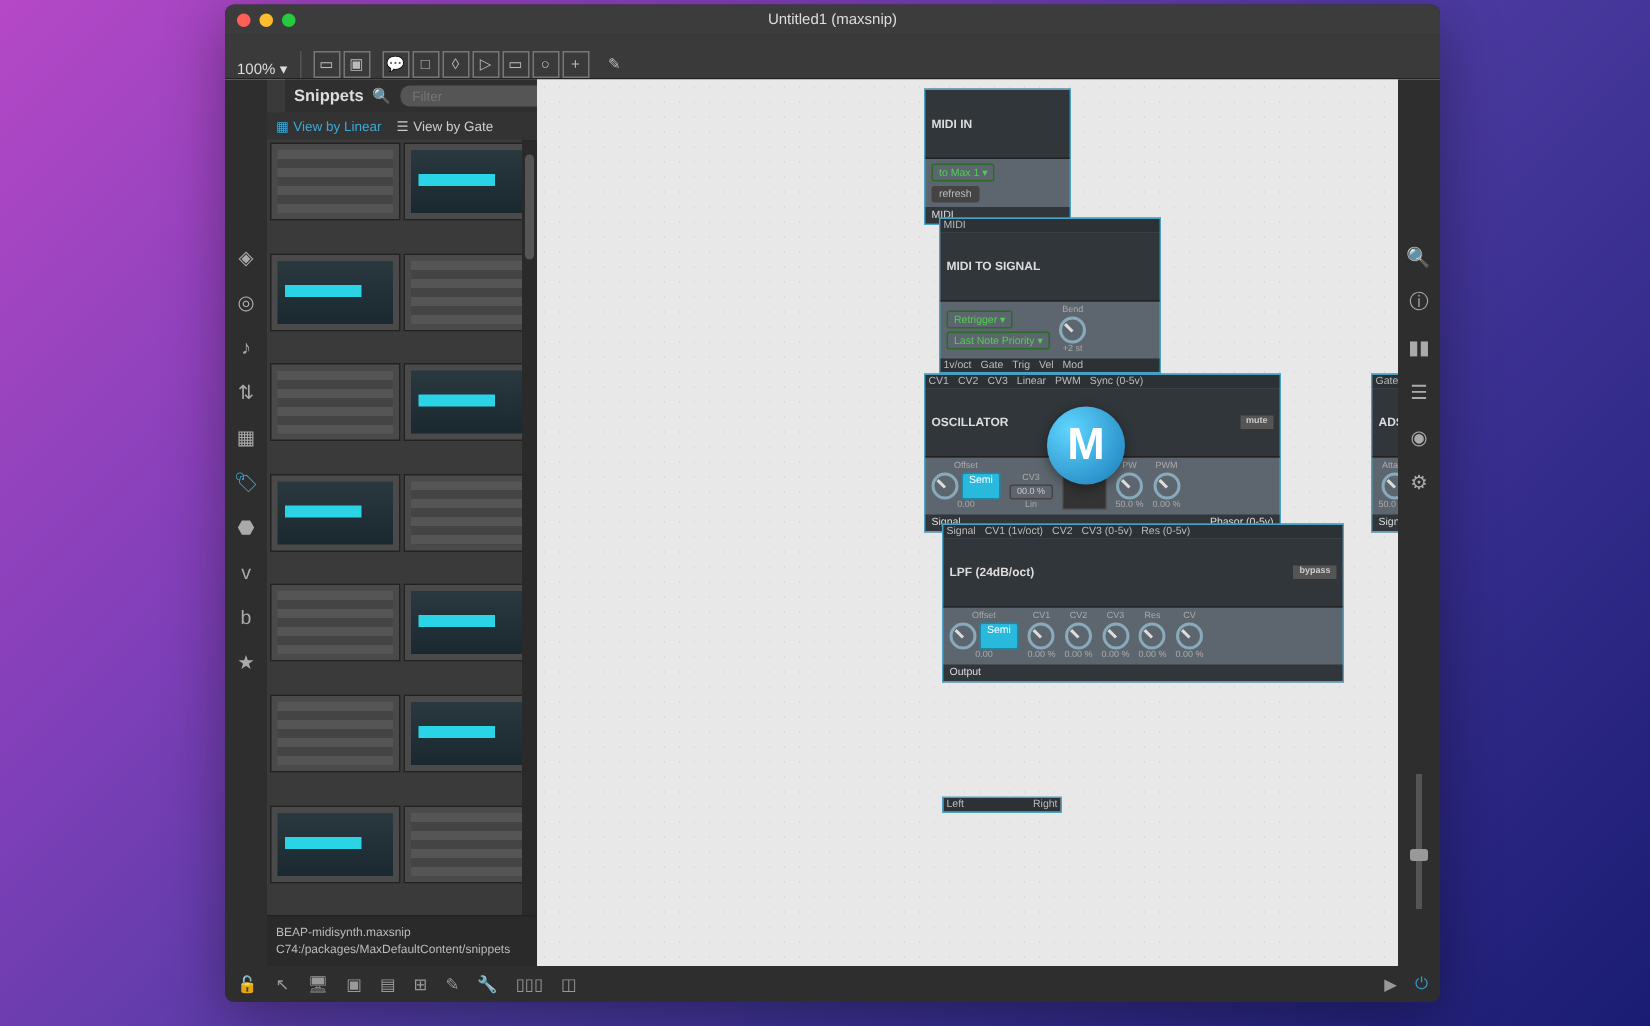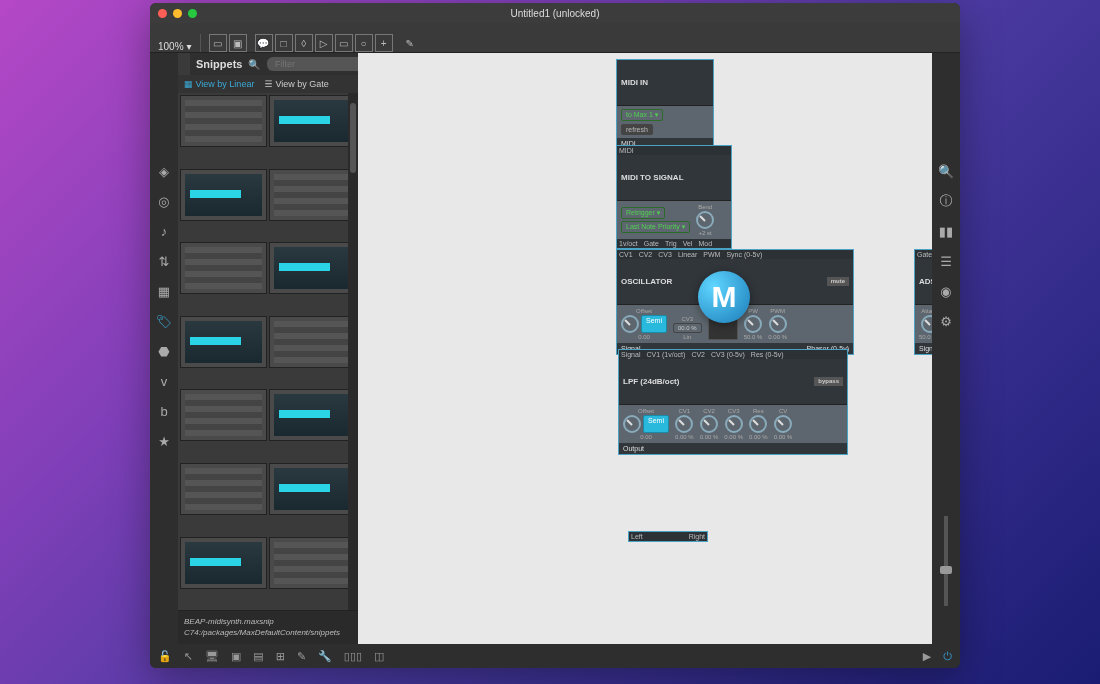--- a/index.html
+++ b/index.html
@@ -53,21 +53,21 @@
   .thumb::before{content:"";position:absolute;inset:4px;background:
          repeating-linear-gradient(0deg,#555 0 6px,#444 6px 12px);}
   .thumb.t2::before{background:linear-gradient(#2a3840,#1a2830);}
   .thumb.t2::after{content:"";position:absolute;left:10%;top:40%;width:60%;height:8px;
          background:#2bd3e6;}
   .snip-scroll{position:absolute;right:0;top:0;bottom:0;width:10px;
                background:#2a2a2a;}
   .snip-scroll::before{content:"";position:absolute;left:2px;top:10px;width:6px;
                height:70px;background:#555;border-radius:3px;}
   .snip-foot{padding:6px;font-size:8px;color:#bbb;line-height:1.3;
-             border-top:1px solid #222;background:#2a2a2a;font-style:italic;}
+             border-top:1px solid #222;background:#2a2a2a;}
 
   
   .rightrail{width:28px;background:#2e2e2e;display:flex;flex-direction:column;
              align-items:center;padding-top:110px;gap:14px;position:relative;}
   .fader{position:absolute;bottom:38px;width:4px;height:90px;background:#555;}
   .fader::before{content:"";position:absolute;left:-4px;top:50px;width:12px;
                  height:8px;background:#999;border-radius:2px;}
 
   
   .canvas{flex:1;background:#e8e8e8;
@@ -121,21 +121,21 @@
 <body>
 
 <div class="window">
 
   <div class="titlebar">
     <div class="lights">
       <div class="light l-c"></div>
       <div class="light l-m"></div>
       <div class="light l-x"></div>
     </div>
-    <span>Untitled1 (unlocked)</span>
+    <span>Untitled1 (maxsnip)</span>
   </div>
 
   <div class="toolbar">
     <div class="zoom">
       <span>100%</span>
       <span>▾</span>
     </div>
     <div style="width:1px;height:18px;background:#555;"></div>
     <div class="tb-group">
       <div class="tb-btn">▭</div>
@@ -224,21 +224,21 @@
         <div class="nbody">
           <div class="btn drop">
             <span>to Max 1</span> ▾</div><br>
           <div class="btn grey" style="margin-top:3px;">refresh</div>
         </div>
         <div class="nf">
             <span>MIDI</span>
           </div>
       </div>
 
-      <div class="node" style="left:258px;top:92px;width:116px;">
+      <div class="node" style="left:268px;top:92px;width:148px;">
         <div class="iostrip">
             <span>MIDI</span>
           </div>
         <div class="nh">MIDI TO SIGNAL</div>
         <div class="nbody" style="display:flex;gap:6px;align-items:center;">
           <div>
             <div class="btn drop">
               <span>Retrigger</span> ▾</div><br>
             <div class="btn drop" style="margin-top:2px;">
               <span>Last Note Priority</span> ▾</div>
@@ -321,21 +321,21 @@
             <span class="knob"></span>
             <span class="tiny">50.0 ms</span>
             </div>
 
         </div>
         <div class="nf">
             <span>Signal</span>
           </div>
       </div>
 
-      <div class="node" style="left:260px;top:296px;width:230px;">
+      <div class="node" style="left:270px;top:296px;width:268px;">
         <div class="iostrip">
           <span>Signal</span>
           <span>CV1 (1v/oct)</span>
           <span>CV2</span>
           <span>CV3 (0-5v)</span>
           <span>Res (0-5v)</span>
           </div>
         <div class="nh" style="display:flex;justify-content:space-between;">
           <span>LPF (24dB/oct)</span>
           <span class="mute">bypass</span>

